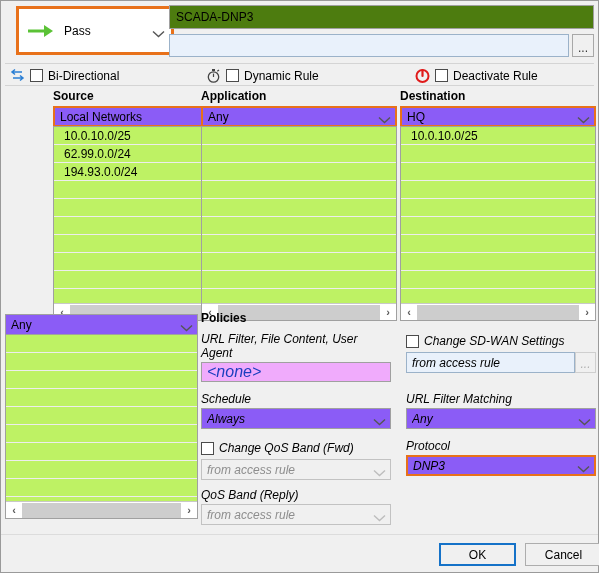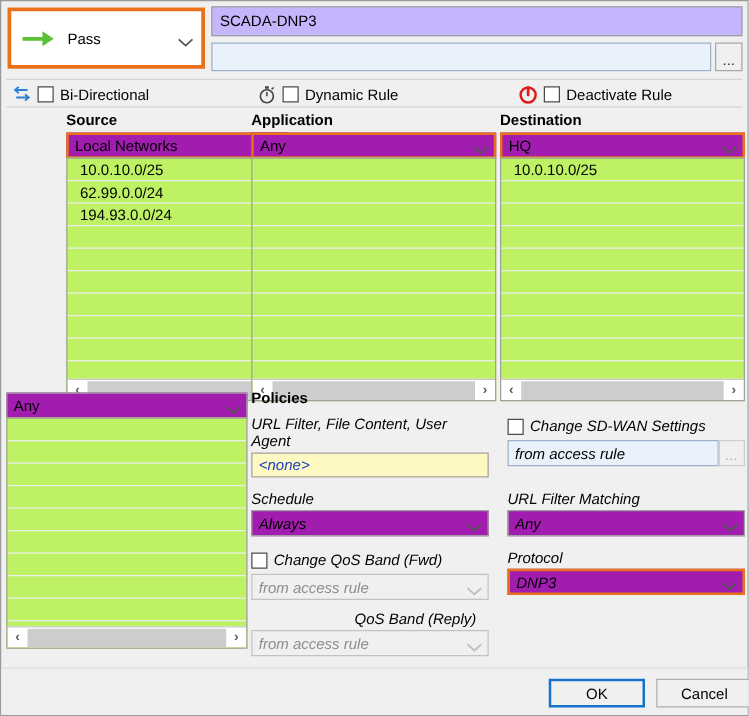--- a/index.html
+++ b/index.html
@@ -16,35 +16,35 @@
     position: relative;
     width: 599px; height: 573px;
     background: #f0f0f0;
     border: 1px solid #9a9a9a;
   }
 
   
   .top-row { position: absolute; left: 0; top: 0; right: 0; height: 60px; }
 
   .action-combo {
-    position: absolute; left: 5px; top: 5px;
+    position: absolute; left: 15px; top: 5px;
     width: 158px; height: 49px;
     background: #fff;
     border: 3px solid #e8711a;
     display: flex; align-items: center;
     padding: 0 6px;
   }
   .action-combo .arrow-ico { width: 30px; height: 16px; flex: none; margin-left: 2px;}
   .action-combo .lbl { margin-left: 7px; font-size: 12px; flex: 1; }
   .chev { width: 13px; height: 8px; flex: none; }
 
   .name-field {
     position: absolute; left: 168px; top: 4px;
     width: 425px; height: 24px;
-    background: #c4b5fd; border: 1px solid #a0a0a0;
+    background: #4d7c0f; border: 1px solid #a0a0a0;
     display: flex; align-items: center; padding-left: 6px;
     font-size: 12px;
   }
   .comment-field {
     position: absolute; left: 168px; top: 33px;
     width: 400px; height: 23px;
     background: #e9f1fb; border: 1px solid #9bb2c9;
   }
   .dots-btn {
     position: absolute; left: 571px; top: 33px;
@@ -71,21 +71,21 @@
   .chk-item .txt { font-size: 12px; }
 
   
   .grp-title { font-weight: bold; font-size: 12px; }
 
   .panel-left { position: absolute; left: 4px; top: 88px; width: 177px; margin-left: 48px; }
   .panel-mid  { position: absolute; left: 200px; top: 88px; width: 196px; }
   .panel-right{ position: absolute; left: 399px; top: 88px; width: 196px; }
 
   .combo {
-    height: 21px; background: #a21caf; border: 1px solid #a0a0a0;
+    height: 21px; background: #8b5cf6; border: 1px solid #a0a0a0;
     display: flex; align-items: center; padding: 0 4px 0 5px;
     font-size: 12px; margin-top: 3px;
   }
   .combo.hl { border: 2px solid #e8711a; }
   .combo .v { flex: 1; overflow: hidden; white-space: nowrap; }
   .combo.dis { background: #f0f0f0; border: 1px solid #c2c2c2; color: #8d8d8d; }
 
   .listbox {
     background: #bef264; border: 1px solid #a0a0a0;
     margin-top: -1px; position: relative; overflow: hidden;
@@ -107,23 +107,23 @@
   }
   .hs-thumb { flex: 1; height: 15px; background: #cdcdcd; }
 
   
   .panel-auth { position: absolute; left: 4px; top: 310px; width: 193px; }
 
   
   .policies { position: absolute; left: 200px; top: 310px; width: 395px; }
   .pol-label { font-size: 12px; margin-bottom: 2px; }
   .none-field {
-    background: #fef9c3; border: 1px solid #a0a0a0; height: 20px;
+    background: #f0abfc; border: 1px solid #a0a0a0; height: 20px;
     display: flex; align-items: center; padding-left: 5px;
-    color: #1b3fbf; font-size: 12px;
+    color: #1b3fbf; font-size: 16px;
   }
   .lightfield {
     background: #e9f1fb; border: 1px solid #9bb2c9; height: 21px;
     display: flex; align-items: center; padding-left: 5px; font-size: 12px;
   }
   .dots-sm {
     width: 21px; height: 21px; flex: none;
     background: #f0f0f0; border: 1px solid #cfcfcf; color: #b0b0b0;
     display: flex; align-items: flex-end; justify-content: center;
     line-height: 9px; padding-bottom: 3px; font-size: 12px;
@@ -408,21 +408,21 @@
             <svg viewBox="0 0 13 8" width="13" height="8">
                 <path d="M1 1.5 L6.5 6.5 L12 1.5" stroke="#555" stroke-width="1.4" fill="none"></path>
               </svg>
           </span>
         </div>
       </div>
     </div>
 
     <div class="col2" style="margin-top:8px;">
       <div>
-        <div class="pol-label" style="text-align:right; padding-right:10px;">QoS Band (Reply)</div>
+        <div class="pol-label" style="text-align:left; padding-right:10px;">QoS Band (Reply)</div>
         <div class="combo dis" style="margin-top:2px;">
           <span class="v">from access rule</span>
           <span class="chev">
             <svg viewBox="0 0 13 8" width="13" height="8">
                 <path d="M1 1.5 L6.5 6.5 L12 1.5" stroke="#bdbdbd" stroke-width="1.4" fill="none"></path>
               </svg>
           </span>
         </div>
       </div>
       <div></div>

